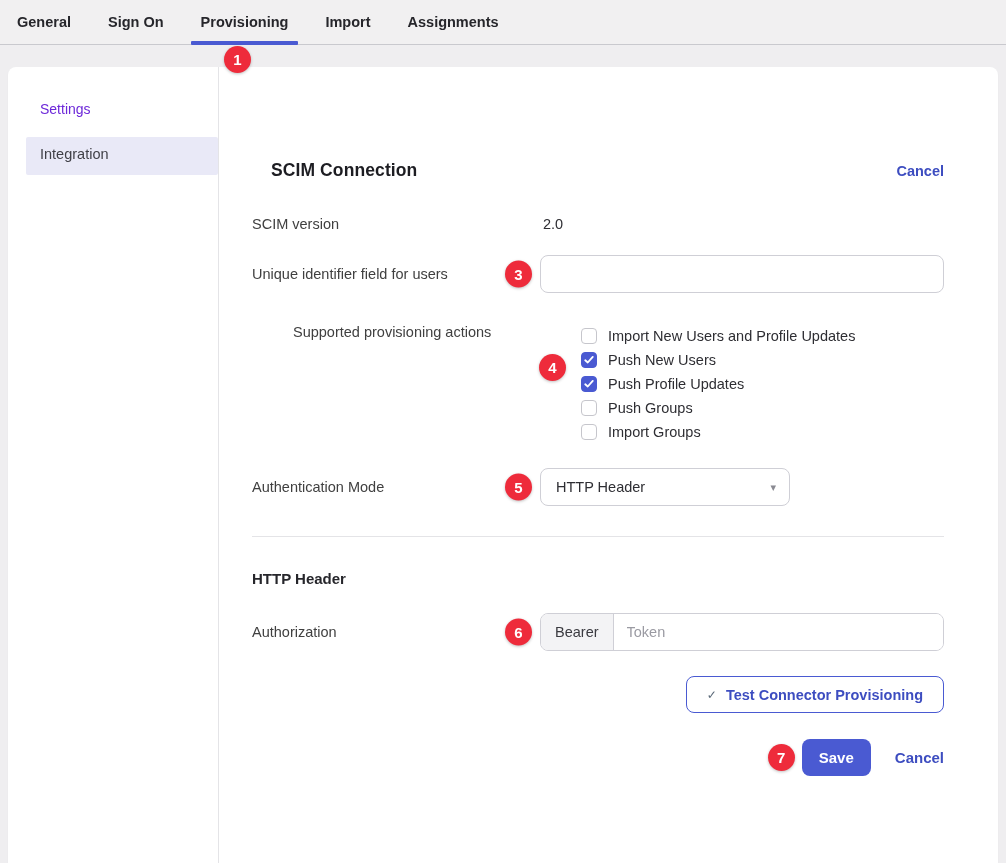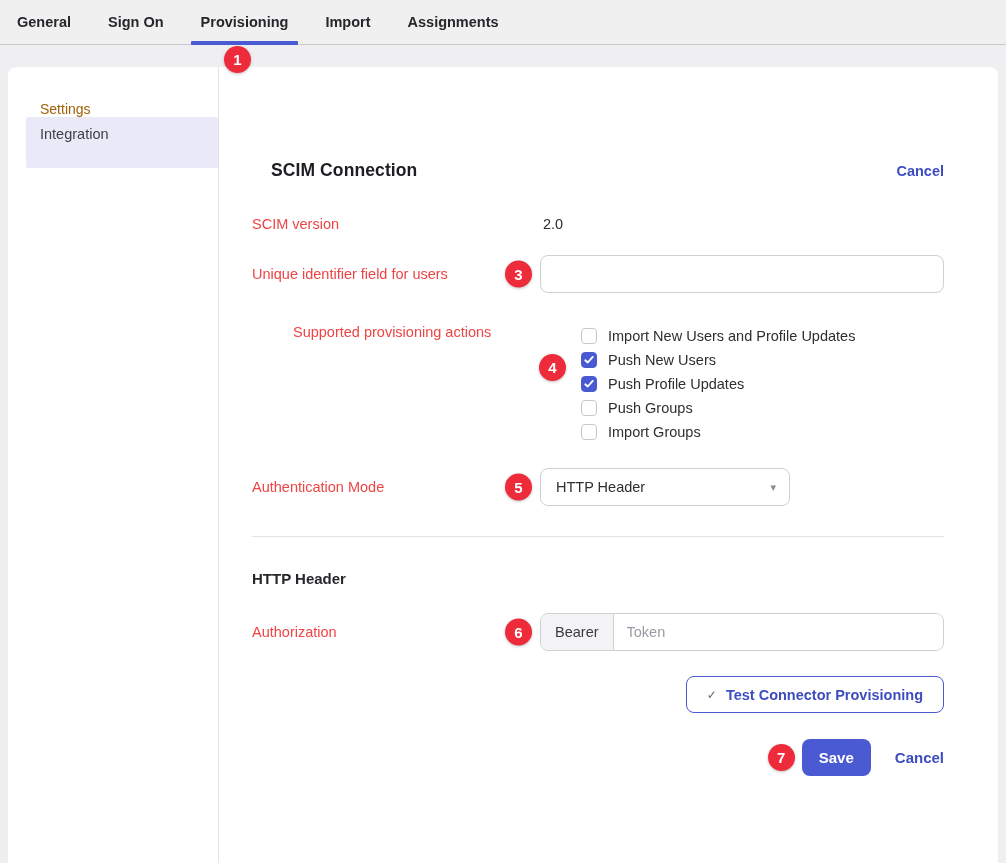--- a/index.html
+++ b/index.html
@@ -48,34 +48,34 @@
     margin:22px 8px 0 8px;
     width:990px;
     min-height:796px;
     background:#ffffff;
     border-radius:8px 8px 0 0;
     display:flex;
     box-shadow:0 1px 2px rgba(0,0,0,.04);
   }
   
   .sidebar { width:211px; border-right:1px solid #e4e4e7; padding-top:34px; }
-  .side-heading { font-size:14px; color:#a16207; padding:0 0 0 32px; }
+  .side-heading { font-size:14px; color:#6d28d9; padding:0 0 20px 32px; }
   .side-item {
-    margin-left:18px; padding:9px 12px 26px 14px;
+    margin-left:18px; padding:9px 12px 13px 14px;
     font-size:14.5px; color:#3f3f46; cursor:pointer; border-radius:2px;
   }
   .side-item.selected { background:#e9e9f7; }
   
   .main { flex:1; padding:93px 54px 0 33px; }
   .panel-header { display:flex; justify-content:space-between; align-items:center;margin-left:19px; }
   .panel-title { font-size:17.5px; font-weight:700; color:#1d1d22; letter-spacing:.1px; }
   .link { color:#3d4dc0; font-weight:700; font-size:14.5px; cursor:pointer; text-decoration:none; }
   .form-row { display:flex; align-items:center; }
   .form-row.top { align-items:flex-start;margin-left:41px; }
-  .row-label { width:288px; flex:0 0 288px; font-size:14.5px; color:#ef4444; }
+  .row-label { width:288px; flex:0 0 288px; font-size:14.5px; color:#404040; }
   .control { flex:1; position:relative; }
   .static-value { font-size:14.5px; color:#2e2e33; padding-left:3px; }
   .text-input {
     width:100%; height:38px;
     border:1px solid #cfcfd6; border-radius:8px;
     font-size:15px; padding:0 14px; color:#2e2e33;
     font-family:"Liberation Sans", sans-serif;
     background:#fff; outline:none;
   }
   .text-input.url { color:#ee2b3b; font-weight:700; font-size:15.5px; }

